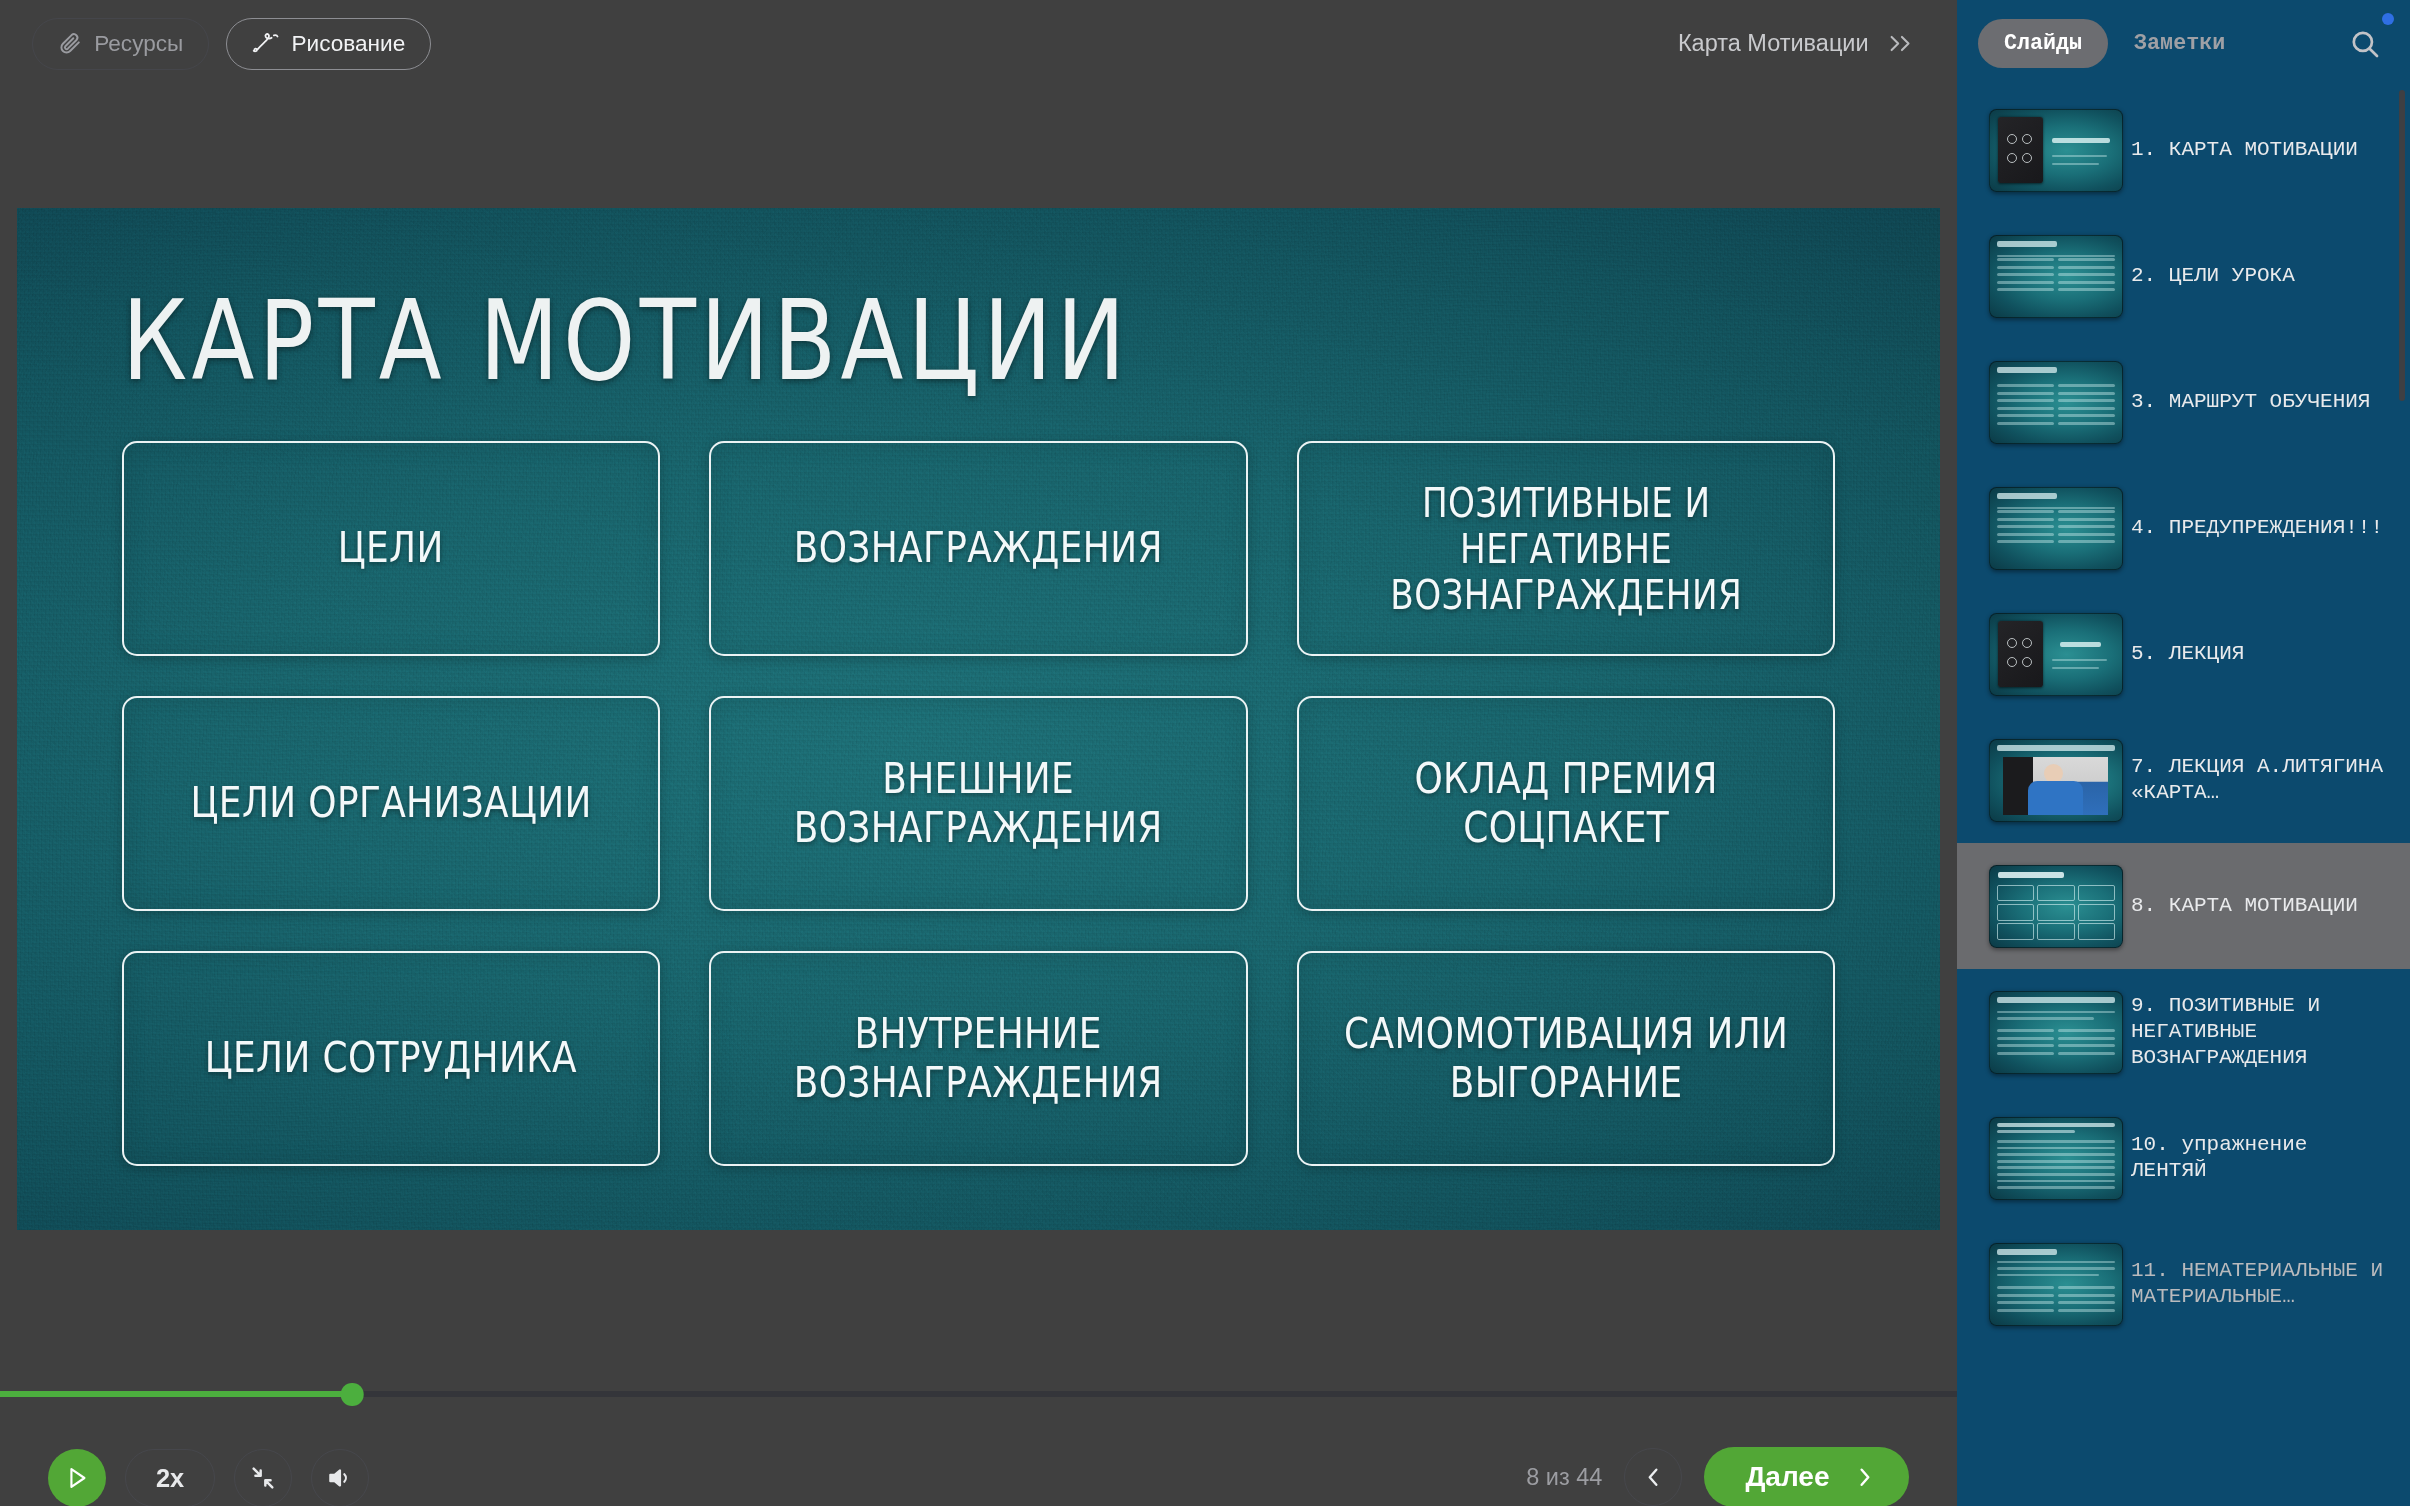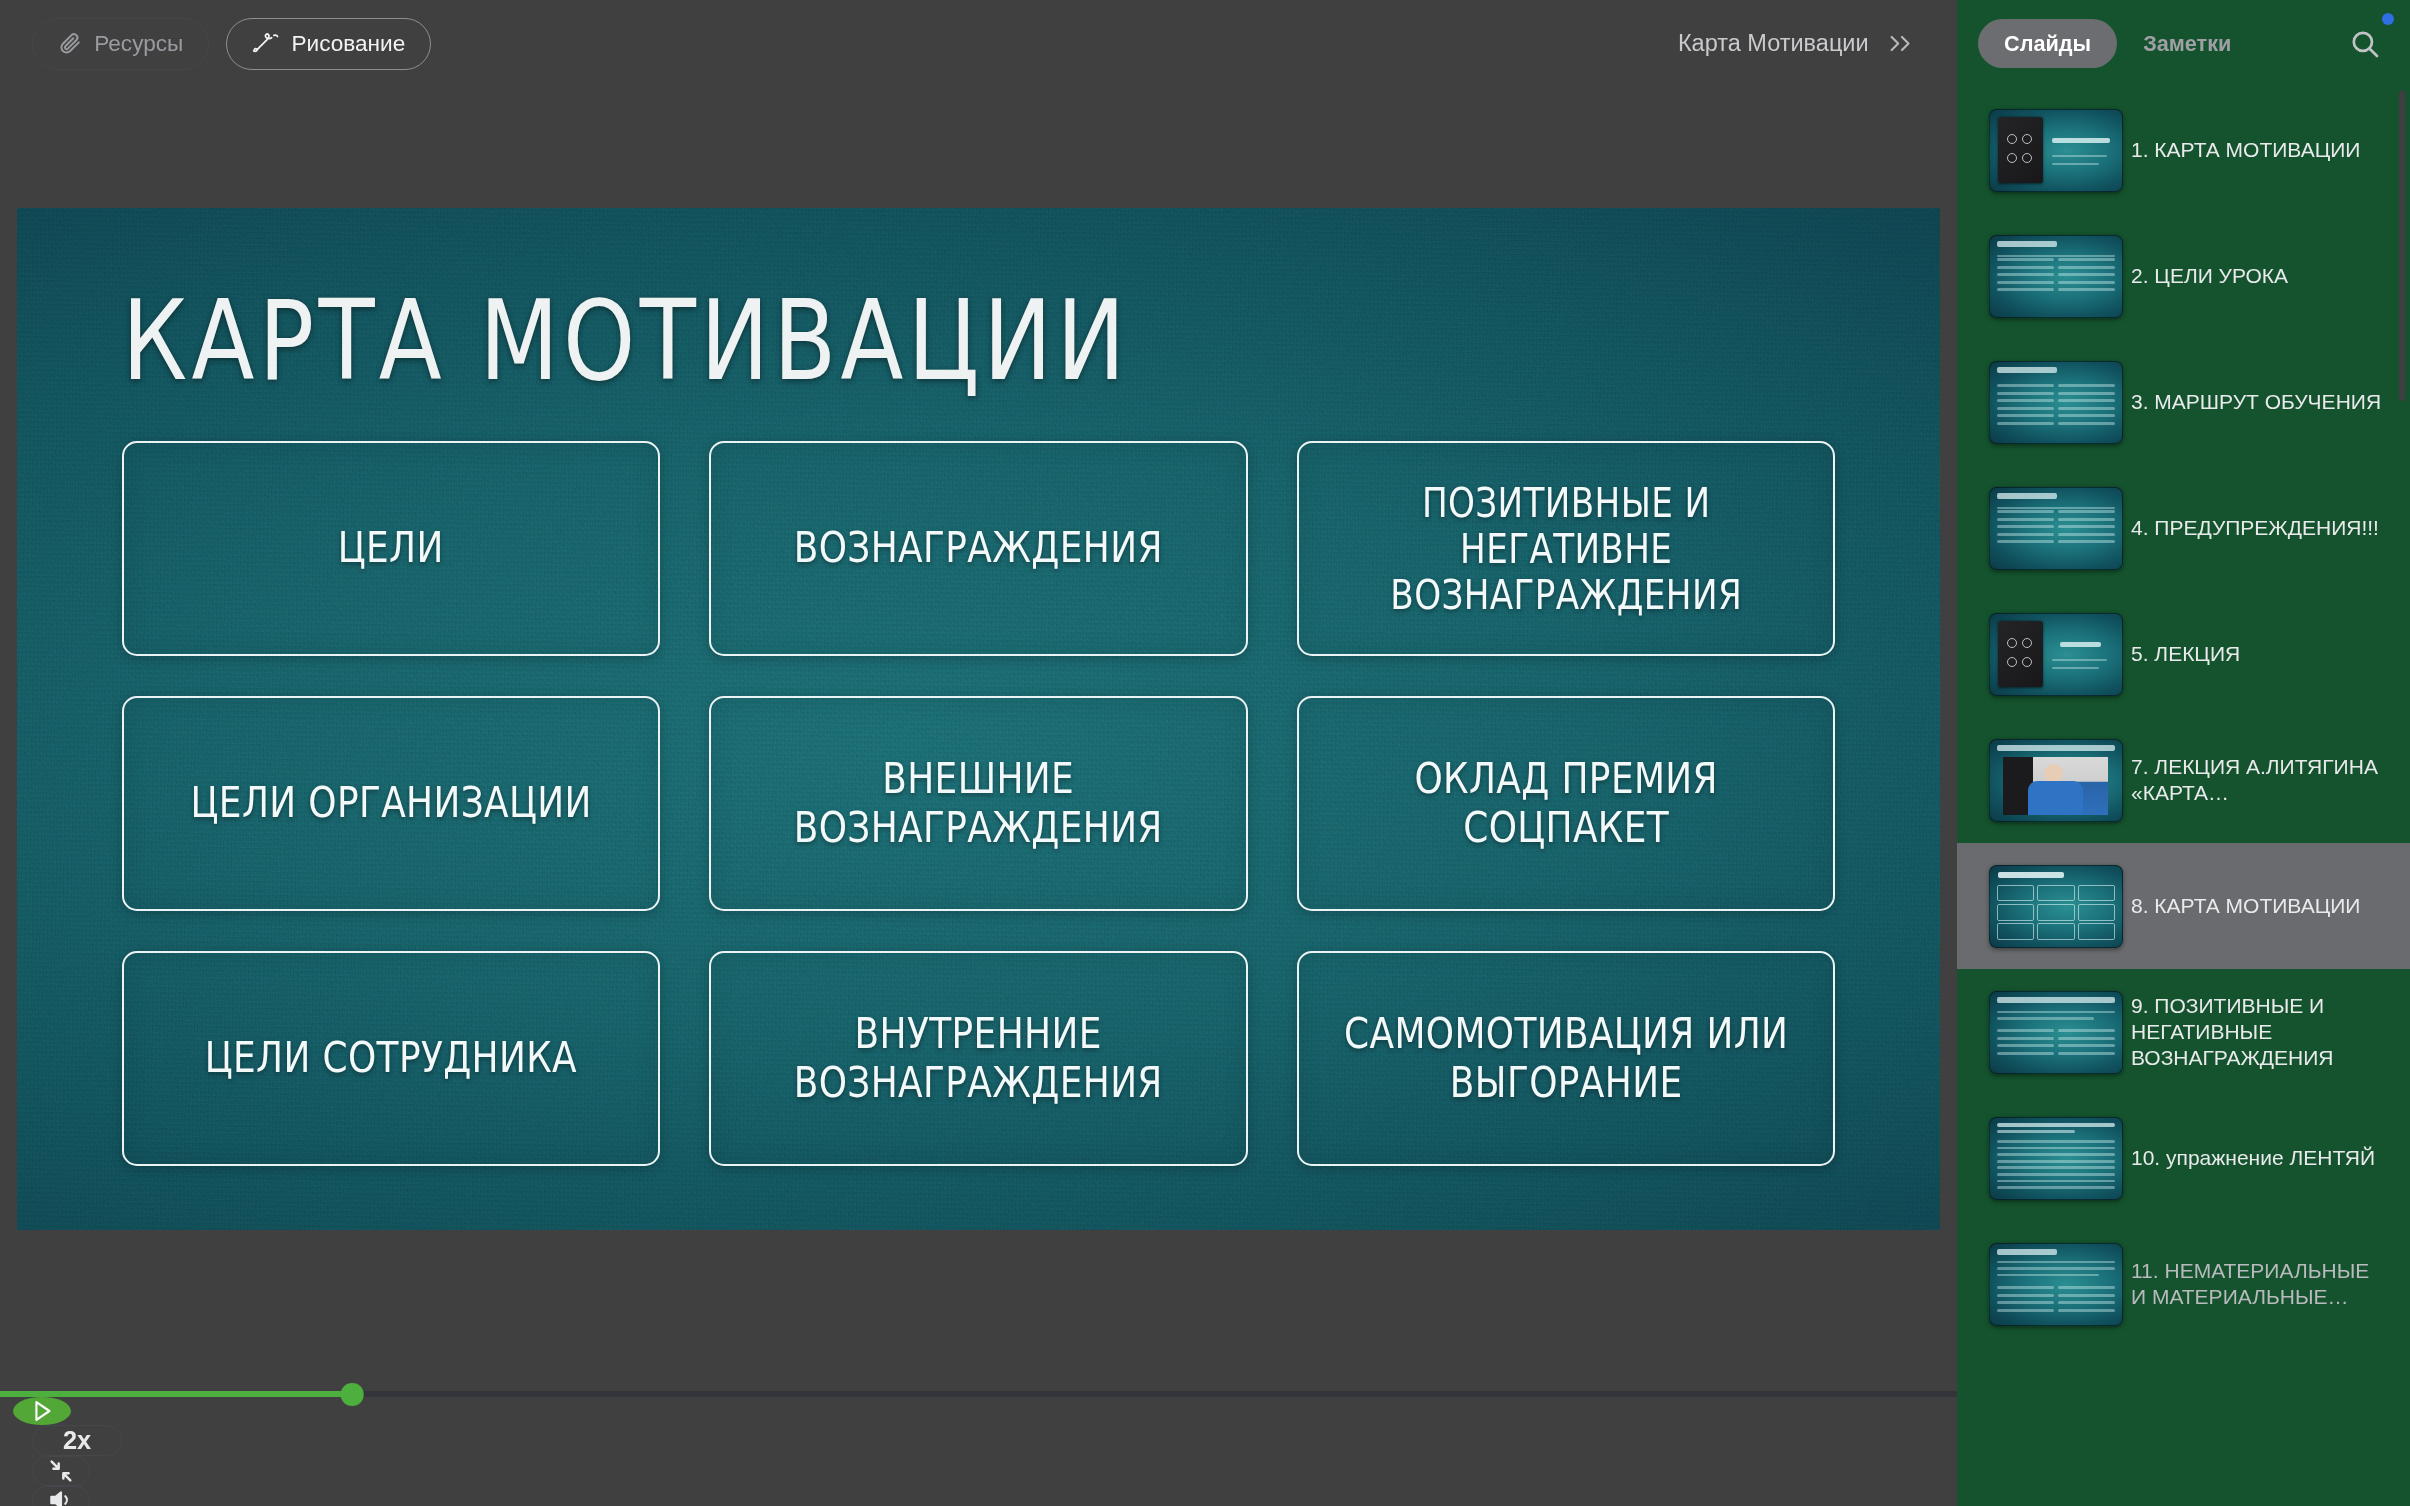--- a/index.html
+++ b/index.html
@@ -66,36 +66,36 @@
     transform:scaleX(.95); text-shadow:0 1.9px 5.6px rgba(0,0,0,.4); }
   .card.sm span{ font-size:40px; }
 
   
   .progress{ position:absolute; left:0; bottom:110px; width:1957px; height:5.6px; background:#34353a; }
   .progress-fill{ position:absolute; left:0; top:0; height:5.6px; background:#4caf3e; }
   .progress-knob{ position:absolute; top:-8.5px; width:22.6px; height:22.6px; border-radius:50%;
     background:#4caf3e; transform:translateX(-11.3px); }
 
   .controls{ position:absolute; left:0; bottom:0; width:1957px; height:110px;
-    display:flex; align-items:flex-start; padding:0 13px;flex-direction:column; }
+    display:flex; align-items:flex-end; padding:0 48px; }
   .btn-play{ width:58px; height:58px; border-radius:50%; background:#52a736;
     display:flex; align-items:center; justify-content:center; }
   .btn-round{ height:58px; min-width:58px; border-radius:32px; border:1.5px solid #46474c;
     display:flex; align-items:center; justify-content:center; color:#e8e9eb; font-size:25.4px;
     font-weight:700; margin-left:19px; }
   .btn-speed{ padding:0 30px; }
   .ctr-right{ margin-left:auto; display:flex; align-items:center; gap:22px; }
   .count{ color:#9c9da2; font-size:23.5px; }
   .btn-prev{ width:58px; height:58px; border-radius:50%; border:1.5px solid #46474c;
     display:flex; align-items:center; justify-content:center; }
   .btn-next{ height:60px; padding:0 34px 0 41px; border-radius:32px; background:#52a736;
     display:flex; align-items:center; gap:24.5px; color:#fff; font-size:28px; font-weight:700; }
 
   
-  .sidebar{ position:relative; width:494px; height:1507px; background:#14532d; }
+  .sidebar{ position:relative; width:494px; height:1507px; background:#0c4a6e;font-family:Liberation Mono, monospace; }
   .side-top{ display:flex; align-items:center; height:87px; padding:0 24.5px 0 21px; }
   .tab{ height:49px; padding:0 26px; border-radius:24.5px; display:flex; align-items:center;
     font-size:21.7px; font-weight:700; color:#9fa0a5; }
   .tab.active{ background:#6c6d71; color:#fff; }
   .search-btn{ margin-left:auto; display:flex; align-items:center; justify-content:center;
     width:43px; height:43px; }
   .blue-dot{ position:absolute; right:17px; top:13px; width:12.2px; height:12.2px;
     border-radius:50%; background:#2f6fe4; }
 
   .slides-list{ position:relative; height:1420px; overflow:hidden; }

